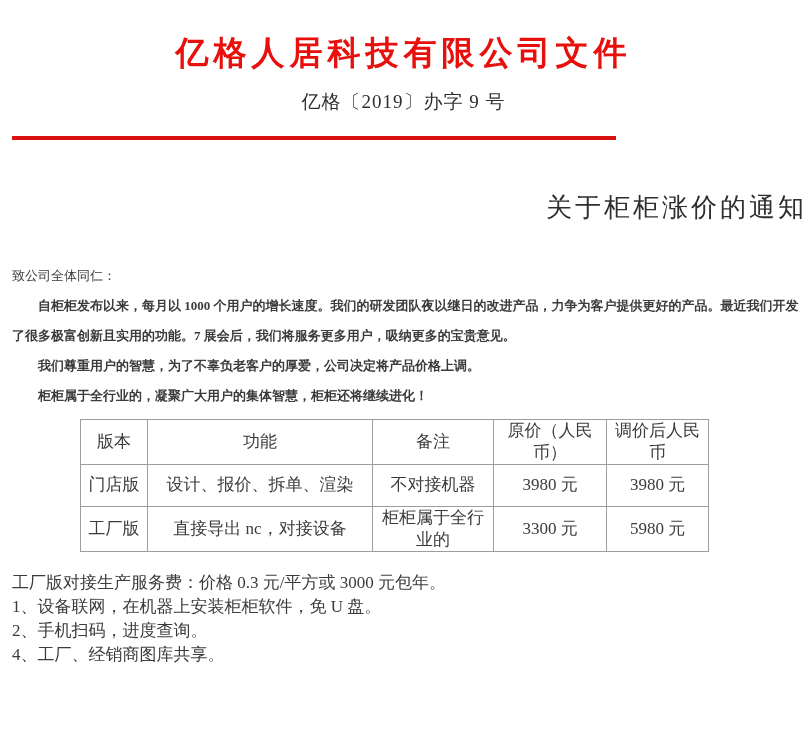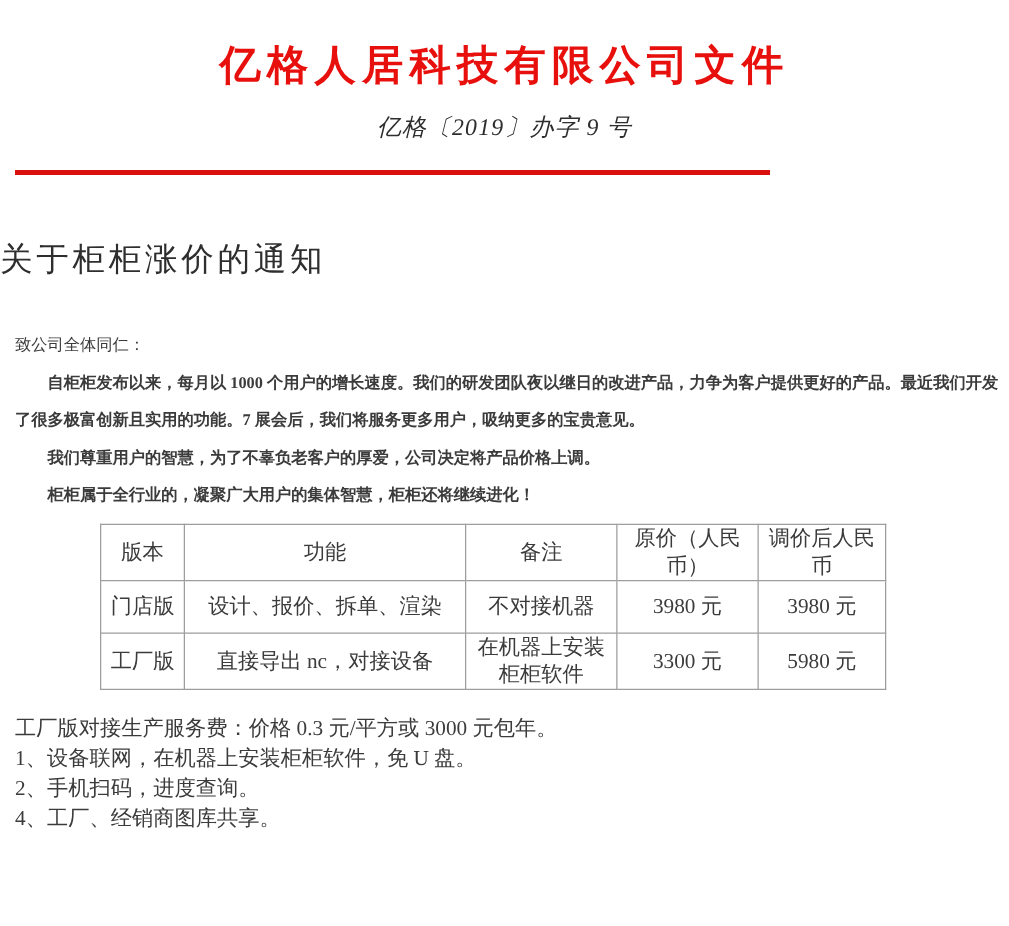--- a/index.html
+++ b/index.html
@@ -28,31 +28,30 @@
     letter-spacing: 5px;
     line-height: 1.2;
     white-space: nowrap;
   }
   .doc-number {
     margin-top: 15px;
     text-align: center;
     font-size: 19px;
     letter-spacing: 1px;
     color: #2e2e2e;
-    font-style: italic;
   }
   .red-line {
     margin: 21px 0 0 12px;
     width: 604px;
     height: 4px;
     background: #d9100e;
   }
   .doc-title {
     margin-top: 50px;
-    text-align: left;
+    text-align: right;
     font-size: 26px;
     letter-spacing: 3px;
     color: #2e2e2e;
     white-space: nowrap;
   }
   .body-block {
     margin: 36px 6px 0 12px;
     font-size: 13px;
     line-height: 30px;
   }
@@ -130,21 +129,21 @@
     <tr class="data-row-1">
       <td>门店版</td>
       <td>设计、报价、拆单、渲染</td>
       <td>不对接机器</td>
       <td>3980 元</td>
       <td>3980 元</td>
     </tr>
     <tr class="data-row-2">
       <td>工厂版</td>
       <td>直接导出 nc，对接设备</td>
-      <td>在机器上安装柜柜软件</td>
+      <td>柜柜属于全行业的</td>
       <td>3300 元</td>
       <td>5980 元</td>
     </tr>
   </tbody>
     </table>
 
   <div class="service-block">
     <p>工厂版对接生产服务费：价格 0.3 元/平方或 3000 元包年。</p>
     <p>1、设备联网，在机器上安装柜柜软件，免 U 盘。</p>
     <p>2、手机扫码，进度查询。</p>

